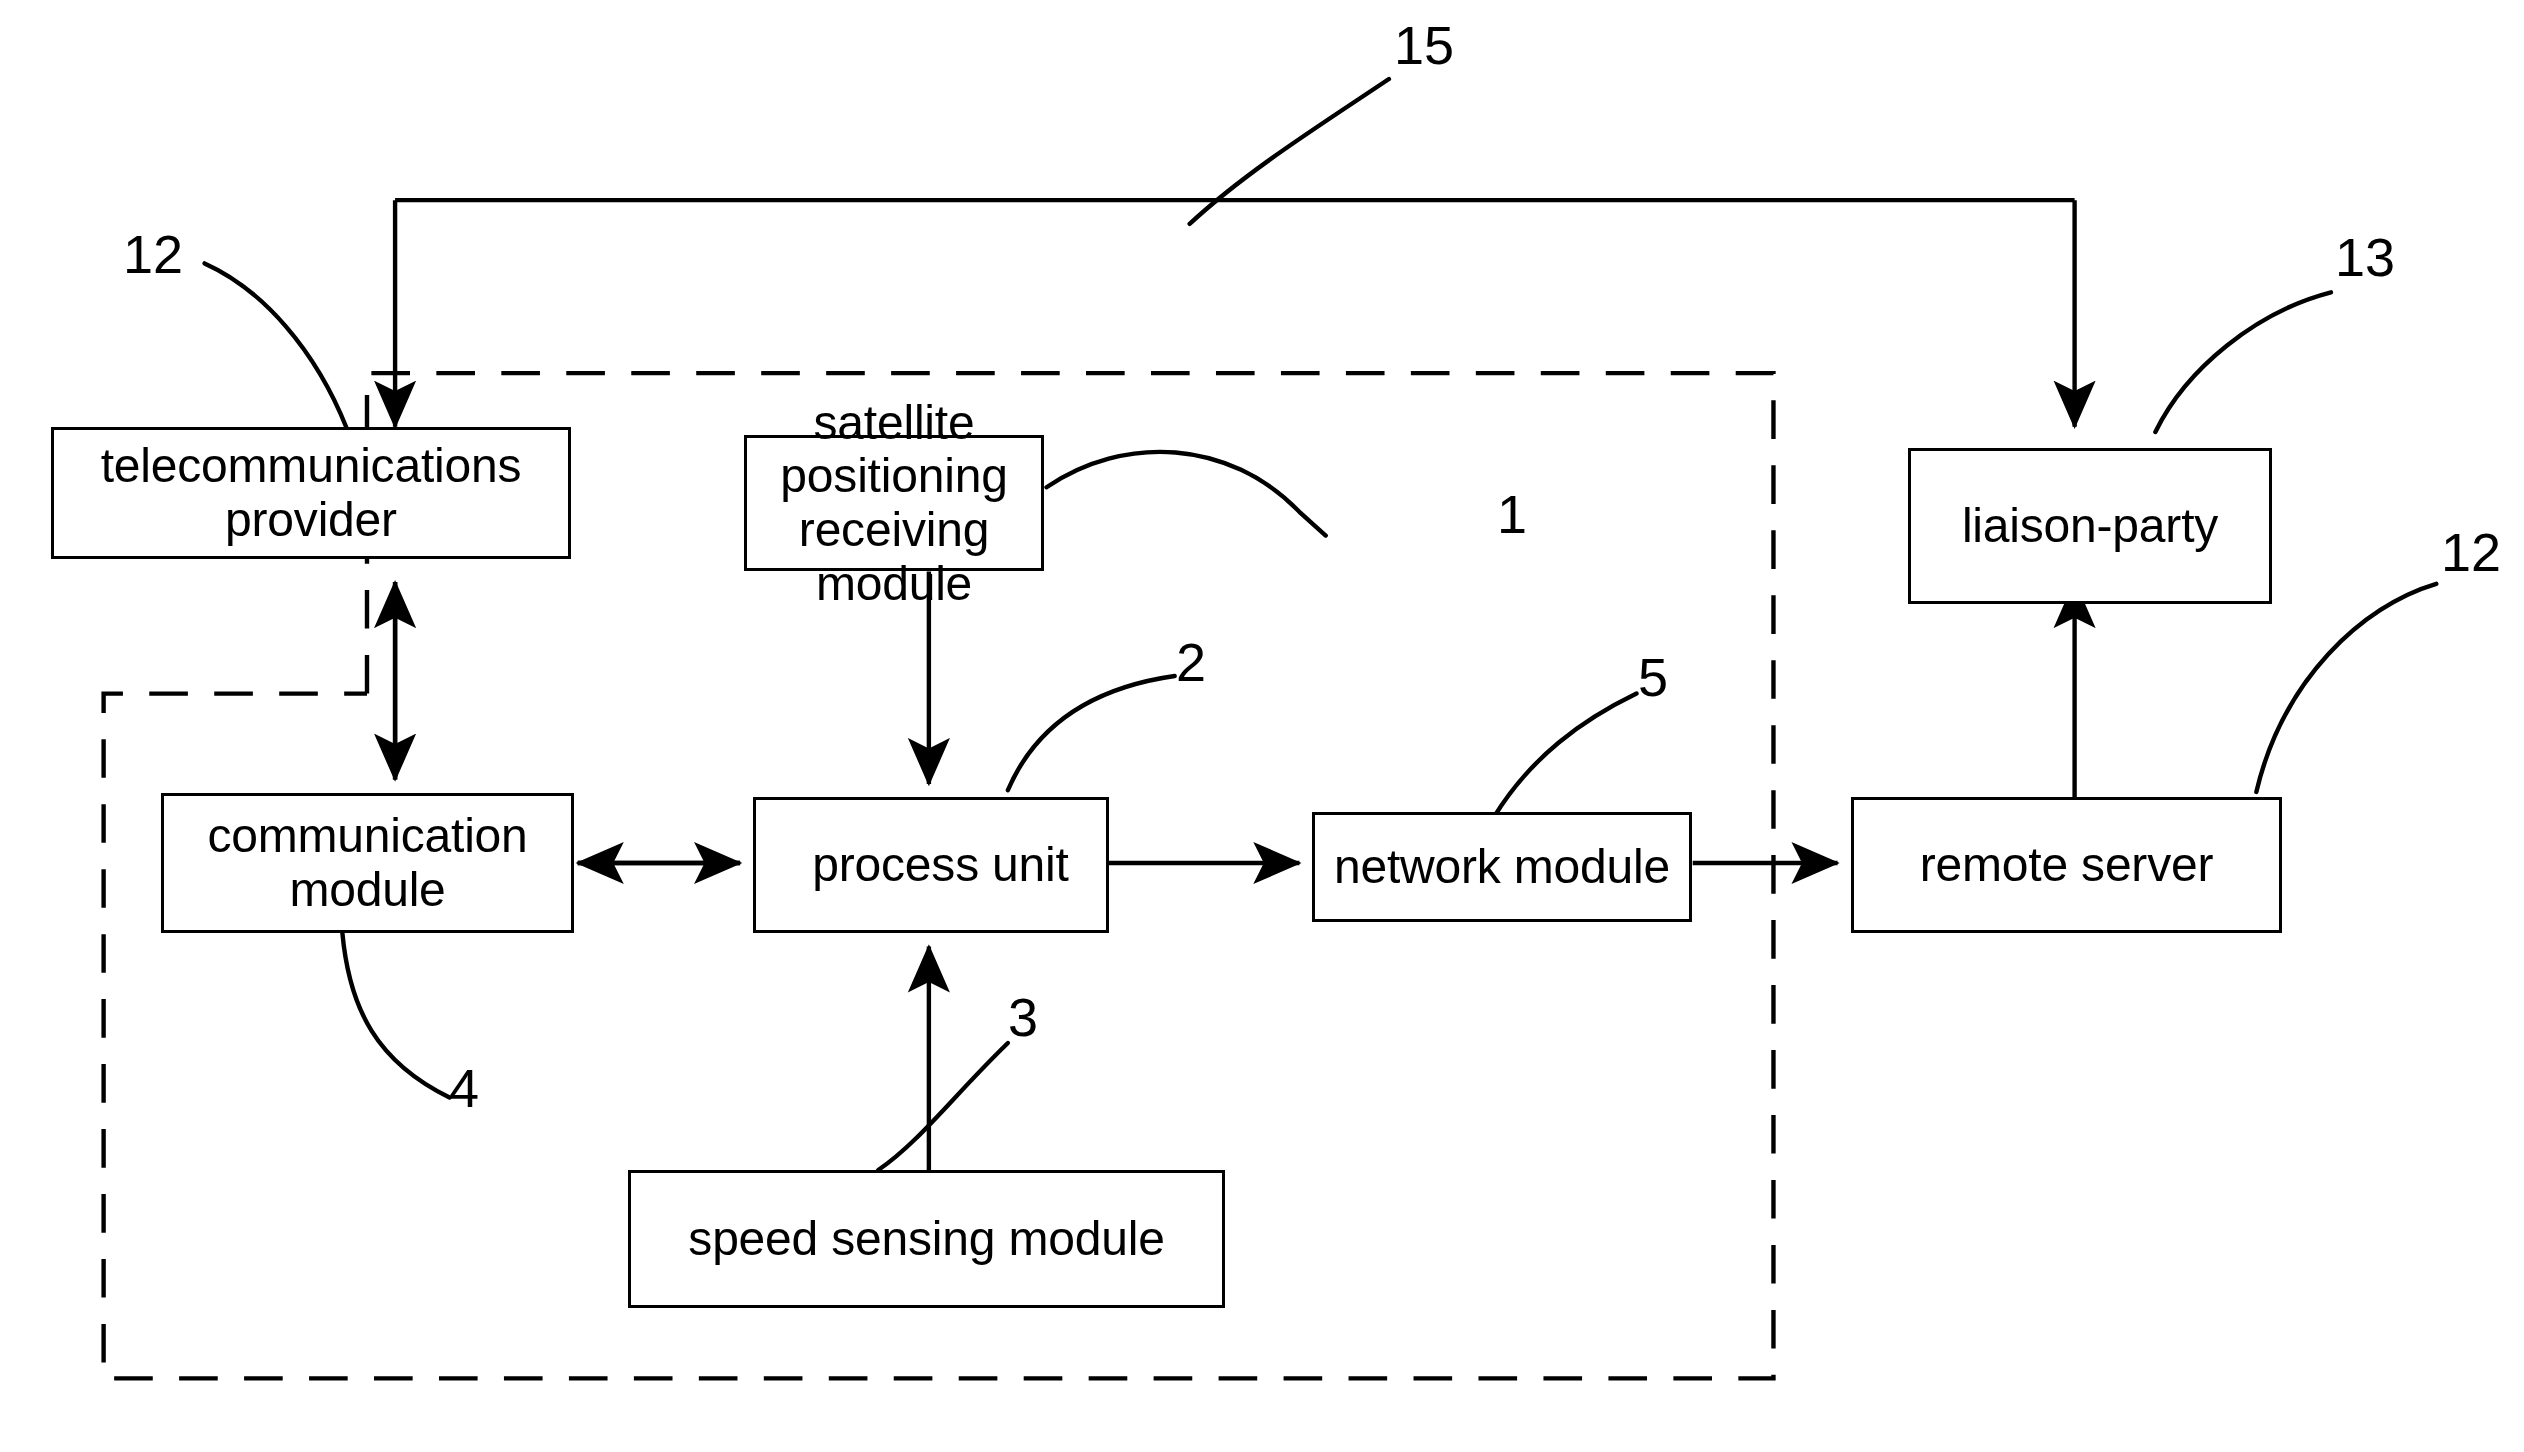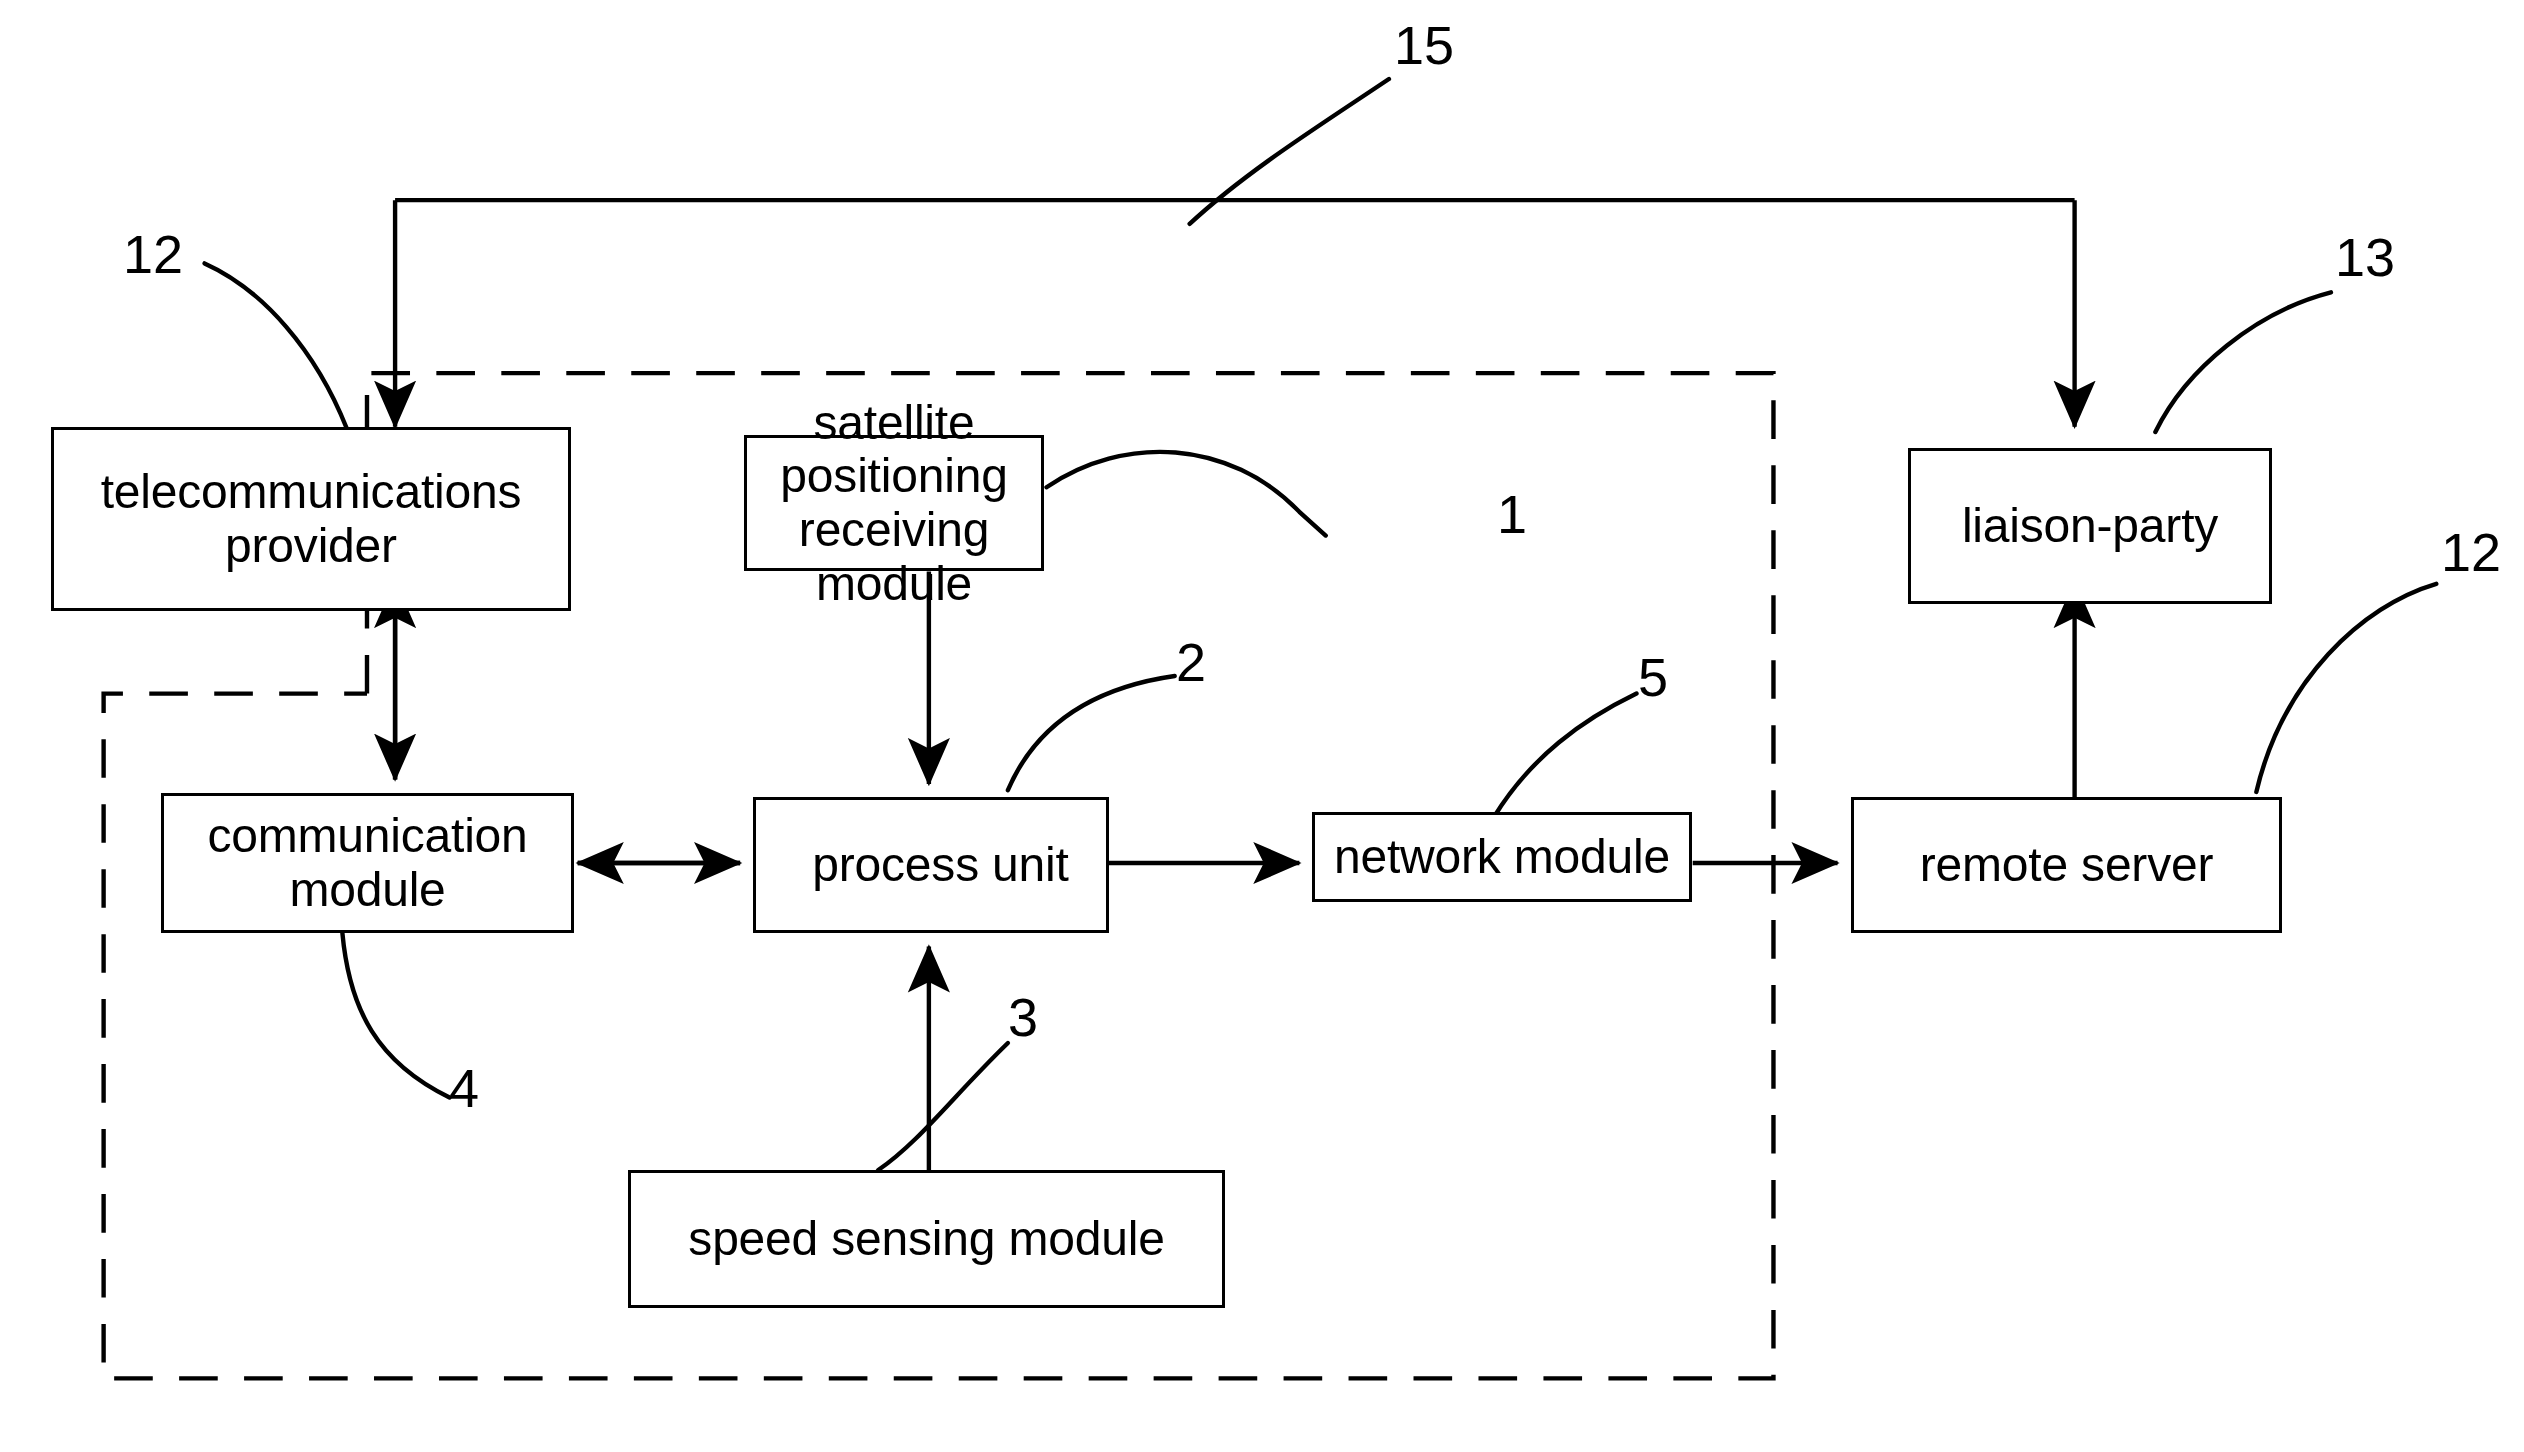--- a/index.html
+++ b/index.html
@@ -131,21 +131,21 @@
       <path d="M 2655 333 C 2570 355, 2490 420, 2455 492" fill="none" stroke="#000000" stroke-width="5" stroke-linecap="round"></path>
     </g>
     <g>
       <path d="M 2775 665 C 2690 690, 2600 775, 2570 902" fill="none" stroke="#000000" stroke-width="5" stroke-linecap="round"></path>
     </g>
     <g>
       <path d="M 1582 90 C 1500 145, 1420 195, 1355 255" fill="none" stroke="#000000" stroke-width="5" stroke-linecap="round"></path>
     </g>
   </svg>
 
-  <div class="node-box" style="left:51px; top:427px; width:520px; height:184px;">
+  <div class="node-box" style="left:51px; top:427px; width:520px; height:132px;">
     <span class="node-label">telecommunications
 provider</span>
   </div>
 
   <div class="node-box" style="left:744px; top:435px; width:300px; height:136px;">
     <span class="node-label">satellite positioning
 receiving module</span>
   </div>
 
   <div class="node-box" style="left:1908px; top:448px; width:364px; height:156px;">
@@ -154,21 +154,21 @@
 
   <div class="node-box" style="left:161px; top:793px; width:413px; height:140px;">
     <span class="node-label">communication
 module</span>
   </div>
 
   <div class="node-box" style="left:753px; top:797px; width:356px; height:136px;padding-left:19px;">
     <span class="node-label">process unit</span>
   </div>
 
-  <div class="node-box" style="left:1312px; top:812px; width:380px; height:90px;">
+  <div class="node-box" style="left:1312px; top:812px; width:380px; height:110px;">
     <span class="node-label">network module</span>
   </div>
 
   <div class="node-box" style="left:1851px; top:797px; width:431px; height:136px;">
     <span class="node-label">remote server</span>
   </div>
 
   <div class="node-box" style="left:628px; top:1170px; width:597px; height:138px;">
     <span class="node-label">speed sensing module</span>
   </div>

